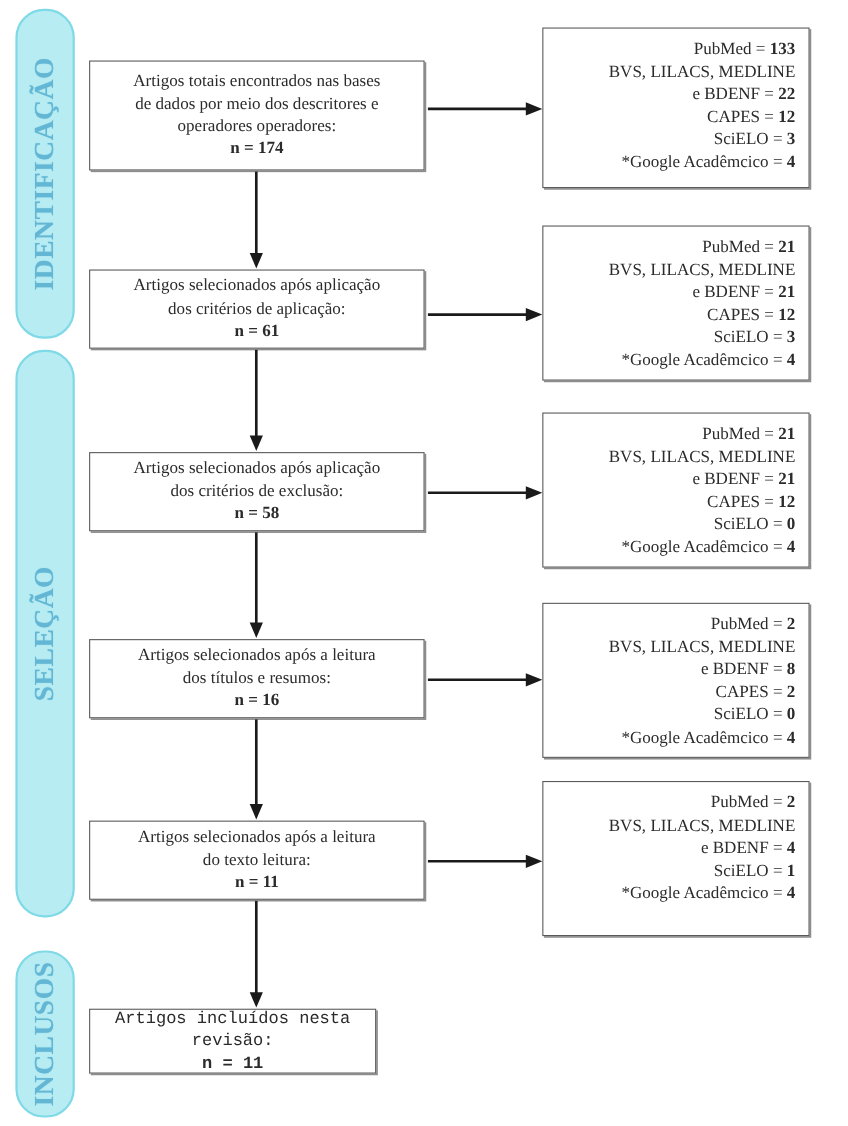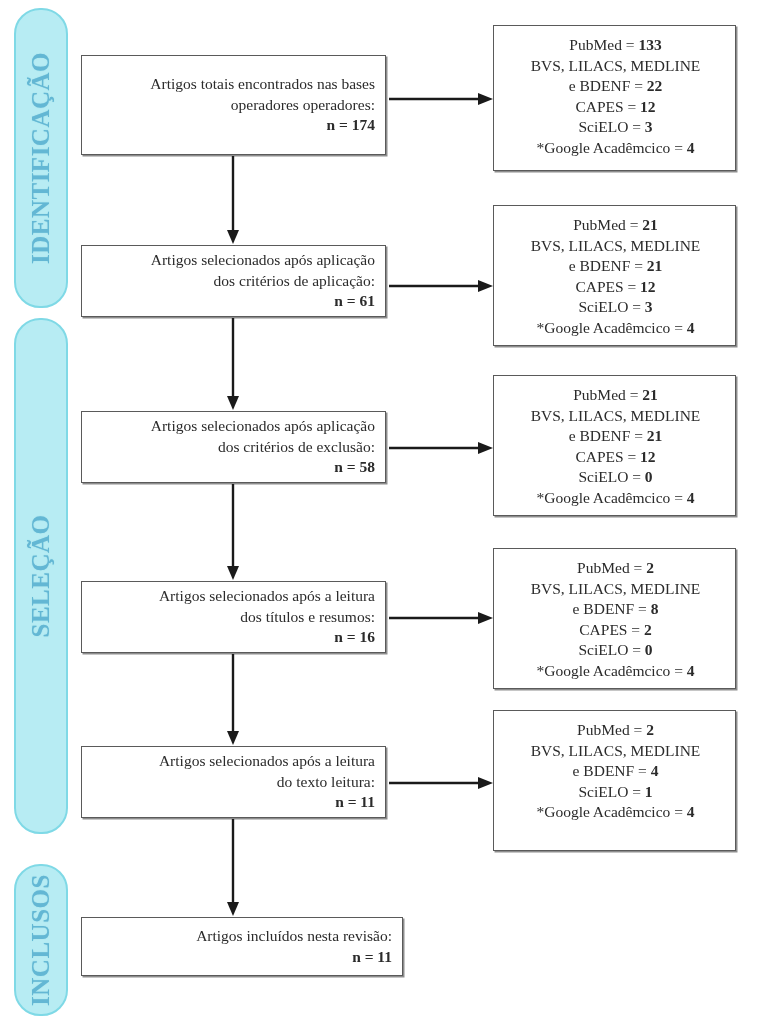--- a/index.html
+++ b/index.html
@@ -50,35 +50,35 @@
     position: absolute;
     box-sizing: border-box;
     background: #ffffff;
     border: 1px solid #5a5a5a;
     box-shadow: 1.5px 1.5px 0 0 #8d8d8d;
   }
 
   .flow-box {
     display: flex;
     flex-direction: column;
-    align-items: flex-end;
+    align-items: center;
     justify-content: center;
     text-align: center;
     padding: 6px 10px;
     line-height: 1.32;
     font-size: 15.5px;
   }
   .flow-box .ln { display: block; }
   .flow-box .count { font-weight: 700; }
 
   .db-box {
     padding: 9px 12px 8px 14px;
     line-height: 1.33;
     font-size: 15.5px;
-    text-align: center;
+    text-align: right;
   }
   .db-box .db-row { display: block; white-space: nowrap; }
   .db-box .db-name { font-weight: 400; }
   .db-box .db-val { font-weight: 700; }
 
   
   .arrow { position: absolute; }
   .arrow svg { display: block; overflow: visible; }
 </style>
 </head>
@@ -93,20 +93,21 @@
   <div class="stage-label" style="top:318px; height:516px;">
     <span class="stage-text">SELEÇÃO</span>
   </div>
 
   <div class="stage-label" style="top:864px; height:152px;">
     <span class="stage-text">INCLUSOS</span>
   </div>
 
   <div class="box flow-box" style="left:81px; top:55px; width:305px; height:100px;">
     <span class="ln">Artigos totais encontrados nas bases</span>
+    <span class="ln">de dados por meio dos descritores e</span>
     <span class="ln">operadores operadores:</span>
     <span class="ln count">n = 174</span>
   </div>
 
   <div class="box flow-box" style="left:81px; top:245px; width:305px; height:72px;">
     <span class="ln">Artigos selecionados após aplicação</span>
     <span class="ln">dos critérios de aplicação:</span>
     <span class="ln count">n = 61</span>
   </div>
 
@@ -121,21 +122,21 @@
     <span class="ln">dos títulos e resumos:</span>
     <span class="ln count">n = 16</span>
   </div>
 
   <div class="box flow-box" style="left:81px; top:746px; width:305px; height:72px;">
     <span class="ln">Artigos selecionados após a leitura</span>
     <span class="ln">do texto leitura:</span>
     <span class="ln count">n = 11</span>
   </div>
 
-  <div class="box flow-box" style="left:81px; top:917px; width:322px; height:59px;">
+  <div class="box flow-box" style="left:81px; top:917px; width:261px; height:59px;font-family:Liberation Mono, monospace;">
     <span class="ln">Artigos incluídos nesta revisão:</span>
     <span class="ln count">n = 11</span>
   </div>
 
   <div class="box db-box" style="left:493px; top:25px; width:243px; height:146px;">
     <span class="db-row"><span class="db-name">PubMed = </span><span class="db-val">133</span></span>
     <span class="db-row"><span class="db-name">BVS, LILACS, MEDLINE</span><span class="db-val"></span></span>
     <span class="db-row"><span class="db-name">e BDENF = </span><span class="db-val">22</span></span>
     <span class="db-row"><span class="db-name">CAPES = </span><span class="db-val">12</span></span>
     <span class="db-row"><span class="db-name">SciELO = </span><span class="db-val">3</span></span>

